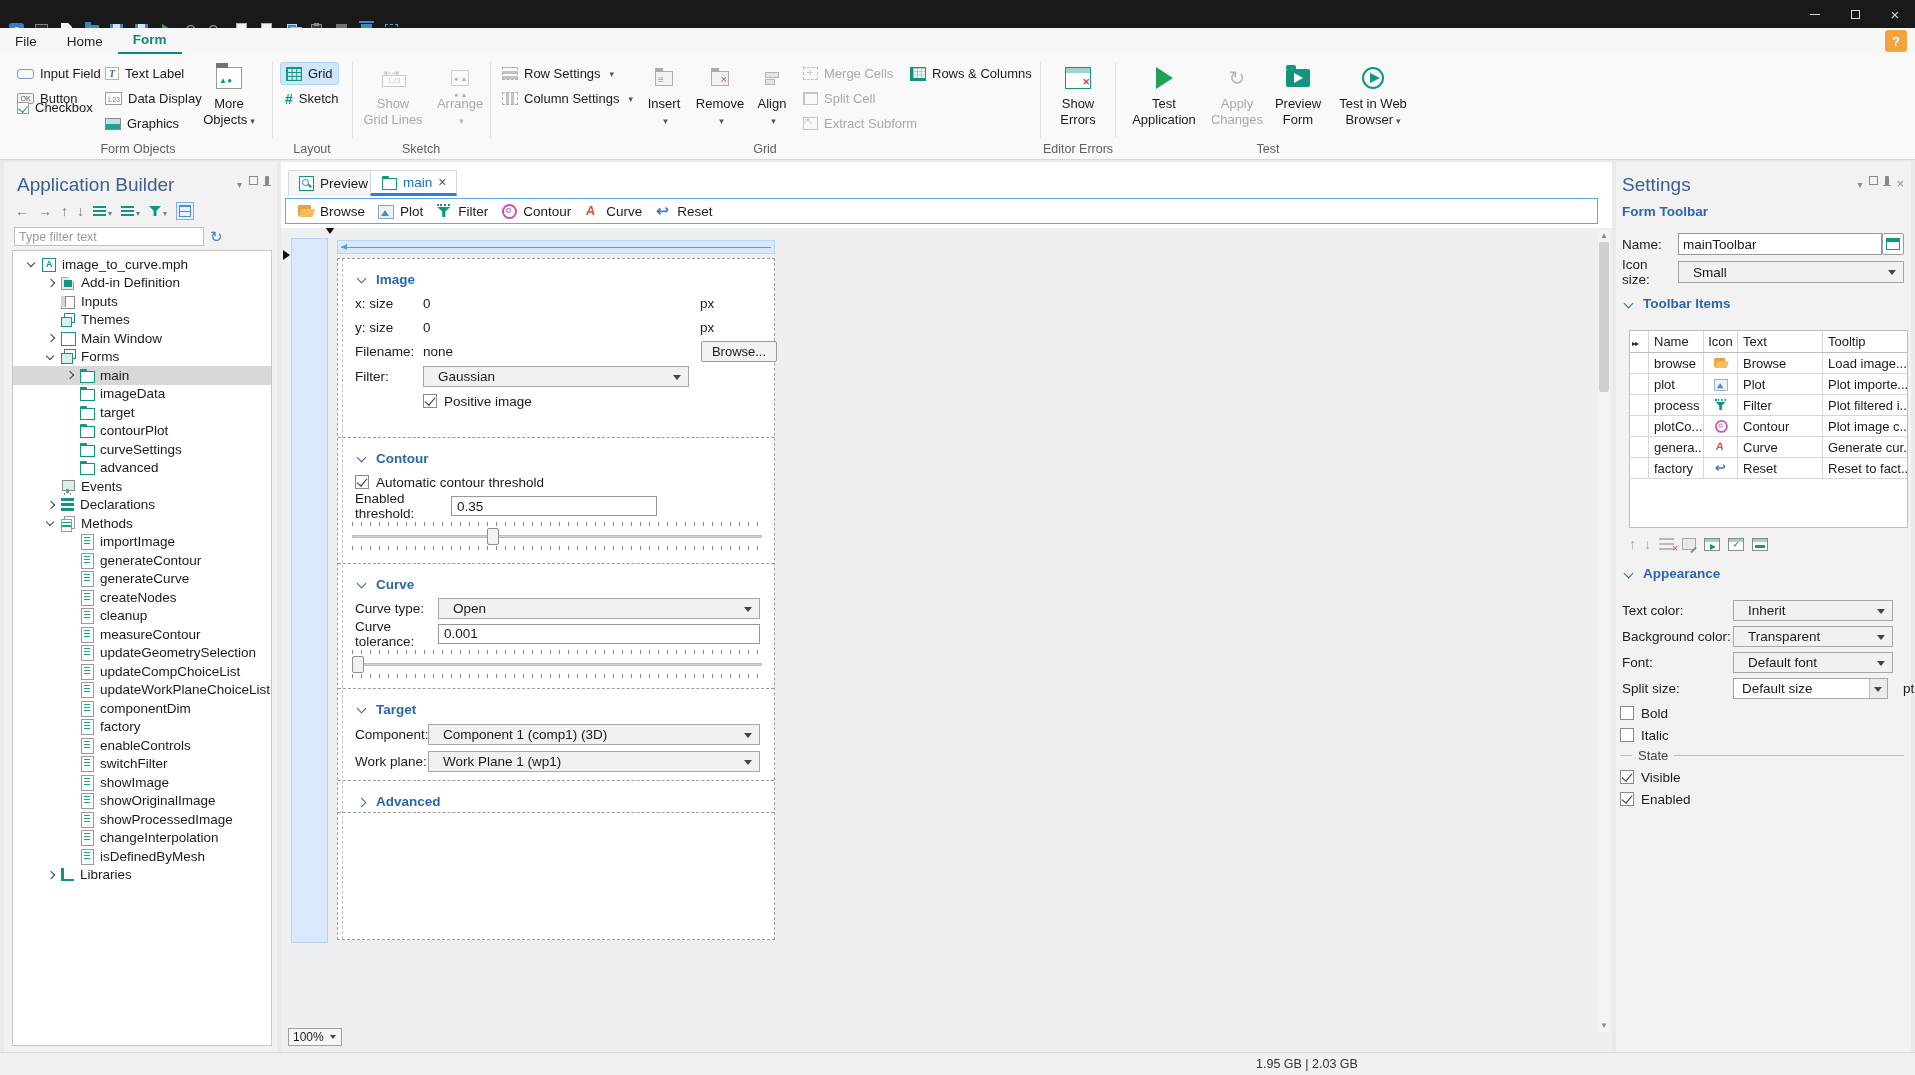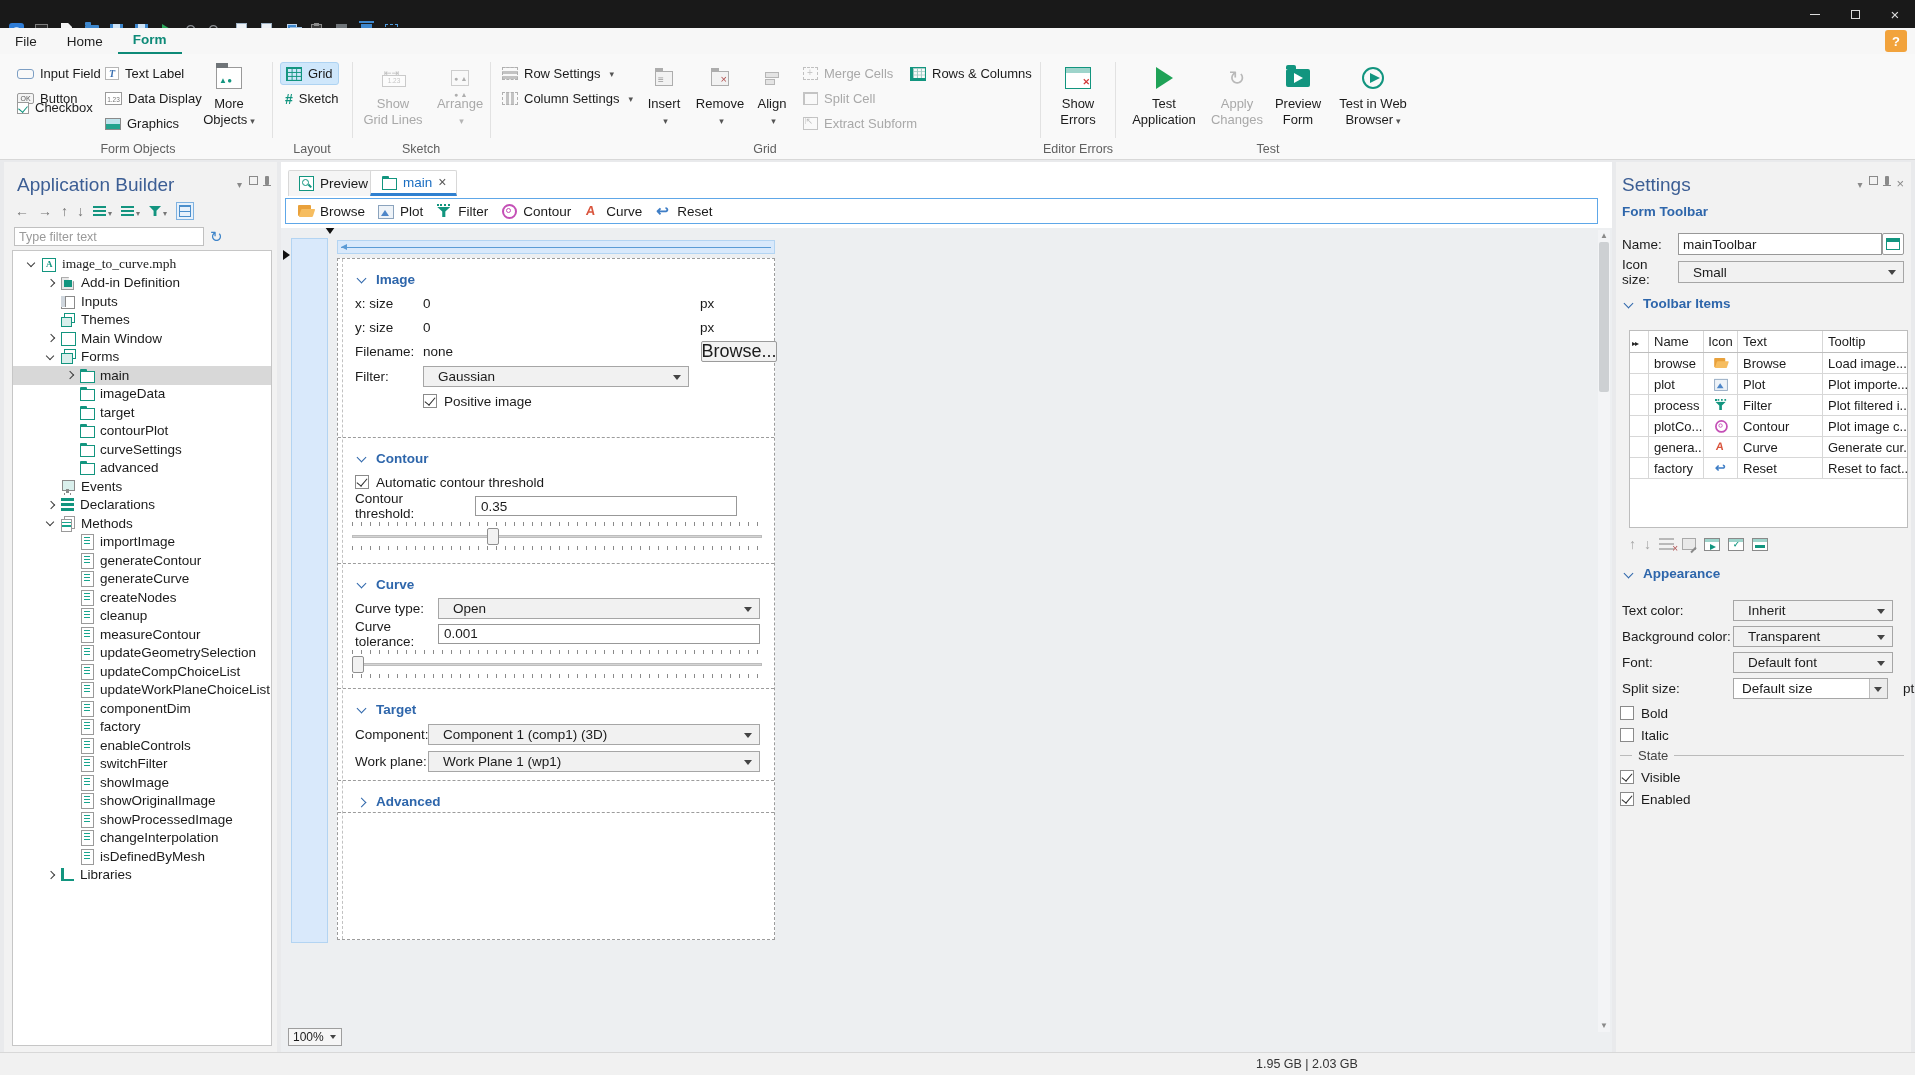--- a/index.html
+++ b/index.html
@@ -116,21 +116,21 @@
   .sec-h{display:flex;align-items:center;gap:7px;color:#2e66ab;font-weight:bold;font-size:13.5px}
   .chev{width:14px;height:10px;position:relative;flex:none}
   .chev::after{content:"";position:absolute;left:3px;top:1px;width:6px;height:6px;border-right:1.6px solid #2e66ab;border-bottom:1.6px solid #2e66ab;transform:rotate(45deg)}
   .chev.closed::after{transform:rotate(-45deg);top:3px}
   .cb{width:14px;height:14px;border:1px solid #8a8a8a;background:#fff;position:relative;flex:none}
   .cb.checked::after{content:"";position:absolute;left:3px;top:0;width:5px;height:9px;border-right:1.8px solid #2b2b2b;border-bottom:1.8px solid #2b2b2b;transform:rotate(40deg)}
   .tin{border:1px solid #989898;background:#fff;display:flex;align-items:center;padding-left:5px;font-size:13.5px;font-family:"Liberation Sans",sans-serif;color:#1b1b1b}
   input.tin{outline:none}
   .dd{background:#f1f1f1;border:1px solid #a6a6a6;display:flex;align-items:center;padding-left:14px;position:relative;font-size:13.5px}
   .dd::after{content:"";position:absolute;right:7px;top:50%;margin-top:-2px;border-left:4px solid transparent;border-right:4px solid transparent;border-top:5px solid #444}
-  .btn{background:#f2f2f2;border:1px solid #9b9b9b;border-radius:2px;display:flex;align-items:center;justify-content:center;font-size:18px}
+  .btn{background:#f2f2f2;border:1px solid #9b9b9b;border-radius:2px;display:flex;align-items:center;justify-content:center;font-size:13px}
 
   
   #appbuilder{position:absolute;left:4px;top:162px;width:273px;height:890px;background:#f2f2f2}
   .ab-head{position:absolute;left:13px;top:12px;right:8px;display:flex;justify-content:space-between;align-items:flex-start}
   .panehdr-icons{display:flex;gap:7px;margin-top:2px}
   .ph-caret::after{content:"▾";color:#8a8a8a;font-size:10px}
   .ph-float{width:9px;height:9px;border:1px solid #8a8a8a;display:inline-block}
   .ph-pin{width:4px;height:9px;background:#8a8a8a;display:inline-block;border-radius:1px;position:relative}
   .ph-pin::after{content:"";position:absolute;left:-2px;top:9px;width:8px;height:1px;background:#8a8a8a}
   .ph-close::after{content:"×";color:#8a8a8a;font-size:13px;line-height:9px}
@@ -541,21 +541,21 @@
         <span class="ac"></span>
       </span>
     <span class="at-viewbox"></span>
   </div>
   <div class="filter-row">
     <input class="filter-input" placeholder="Type filter text" style="">
     <span class="refresh"></span>
   </div>
   <div id="ab-treebox">
     <div id="ab-tree">
-        <div class="trow" style="padding-left: 11px; font-family: Liberation Serif, serif;">
+        <div class="trow" style="padding-left: 11px;">
           <span class="exp open"></span>
           <span class="tic tic-app"></span>
           <span class="tlabel">image_to_curve.mph</span>
         </div>
         <div class="trow" style="padding-left: 30px;">
           <span class="exp closed"></span>
           <span class="tic tic-addin"></span>
           <span class="tlabel">Add-in Definition</span>
         </div>
         <div class="trow" style="padding-left: 30px;">
@@ -806,22 +806,22 @@
       <div class="fsec" style="top:179px;height:126px">
         <div class="fsec-h sec-h">
             <span class="chev"></span>
             <span>Contour</span>
           </div>
         <div class="frow">
             <span class="cb checked"></span>
             <span style="margin-left:7px">Automatic contour threshold</span>
           </div>
         <div class="frow">
-            <span class="flb w96">Contour threshold:</span>
-            <input class="tin" style="width: 262px; height: 20px; margin-left: 24px;" value="0.35">
+            <span class="flb w96">Enabled threshold:</span>
+            <input class="tin" style="width: 206px; height: 20px;" value="0.35">
           </div>
         <div class="slider" style="margin-left:-3px;width:414px">
             <span class="sl-track"></span>
             <span class="sl-thumb" style="left: calc(34% - 6px);"></span>
           </div>
       </div>
 
       <div class="fsec" style="top:305px;height:125px">
         <div class="fsec-h sec-h">
             <span class="chev"></span>

